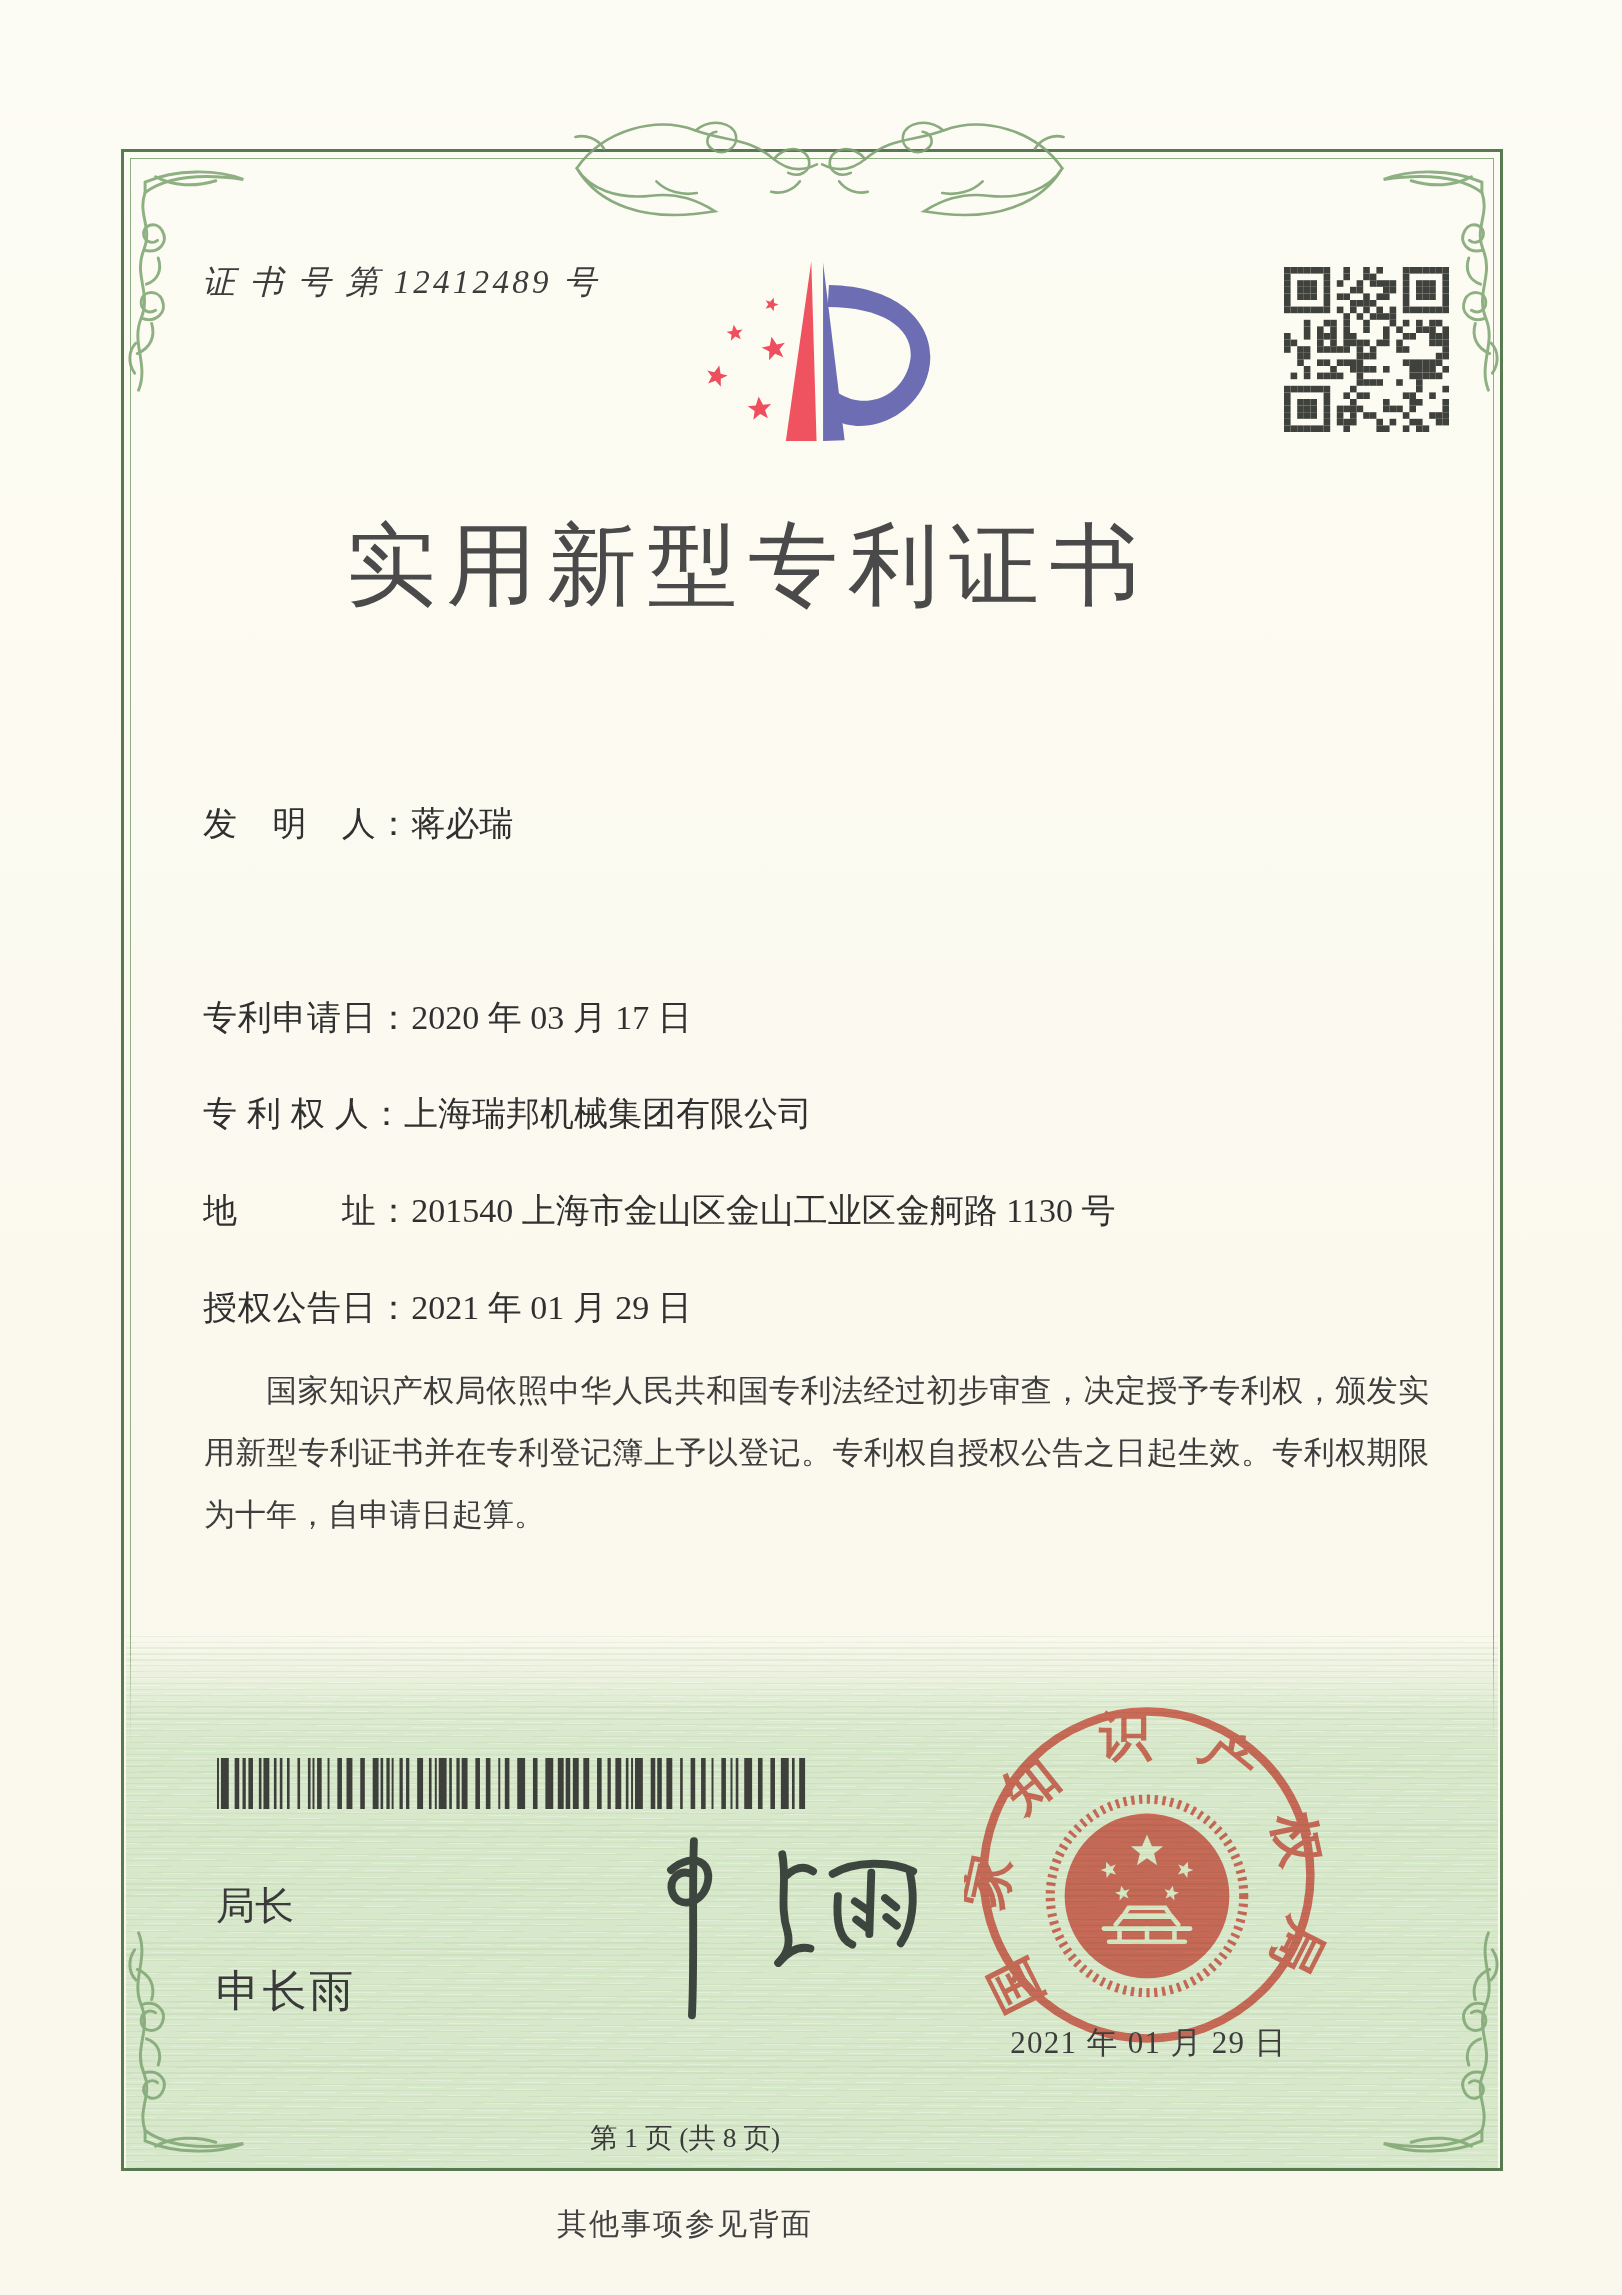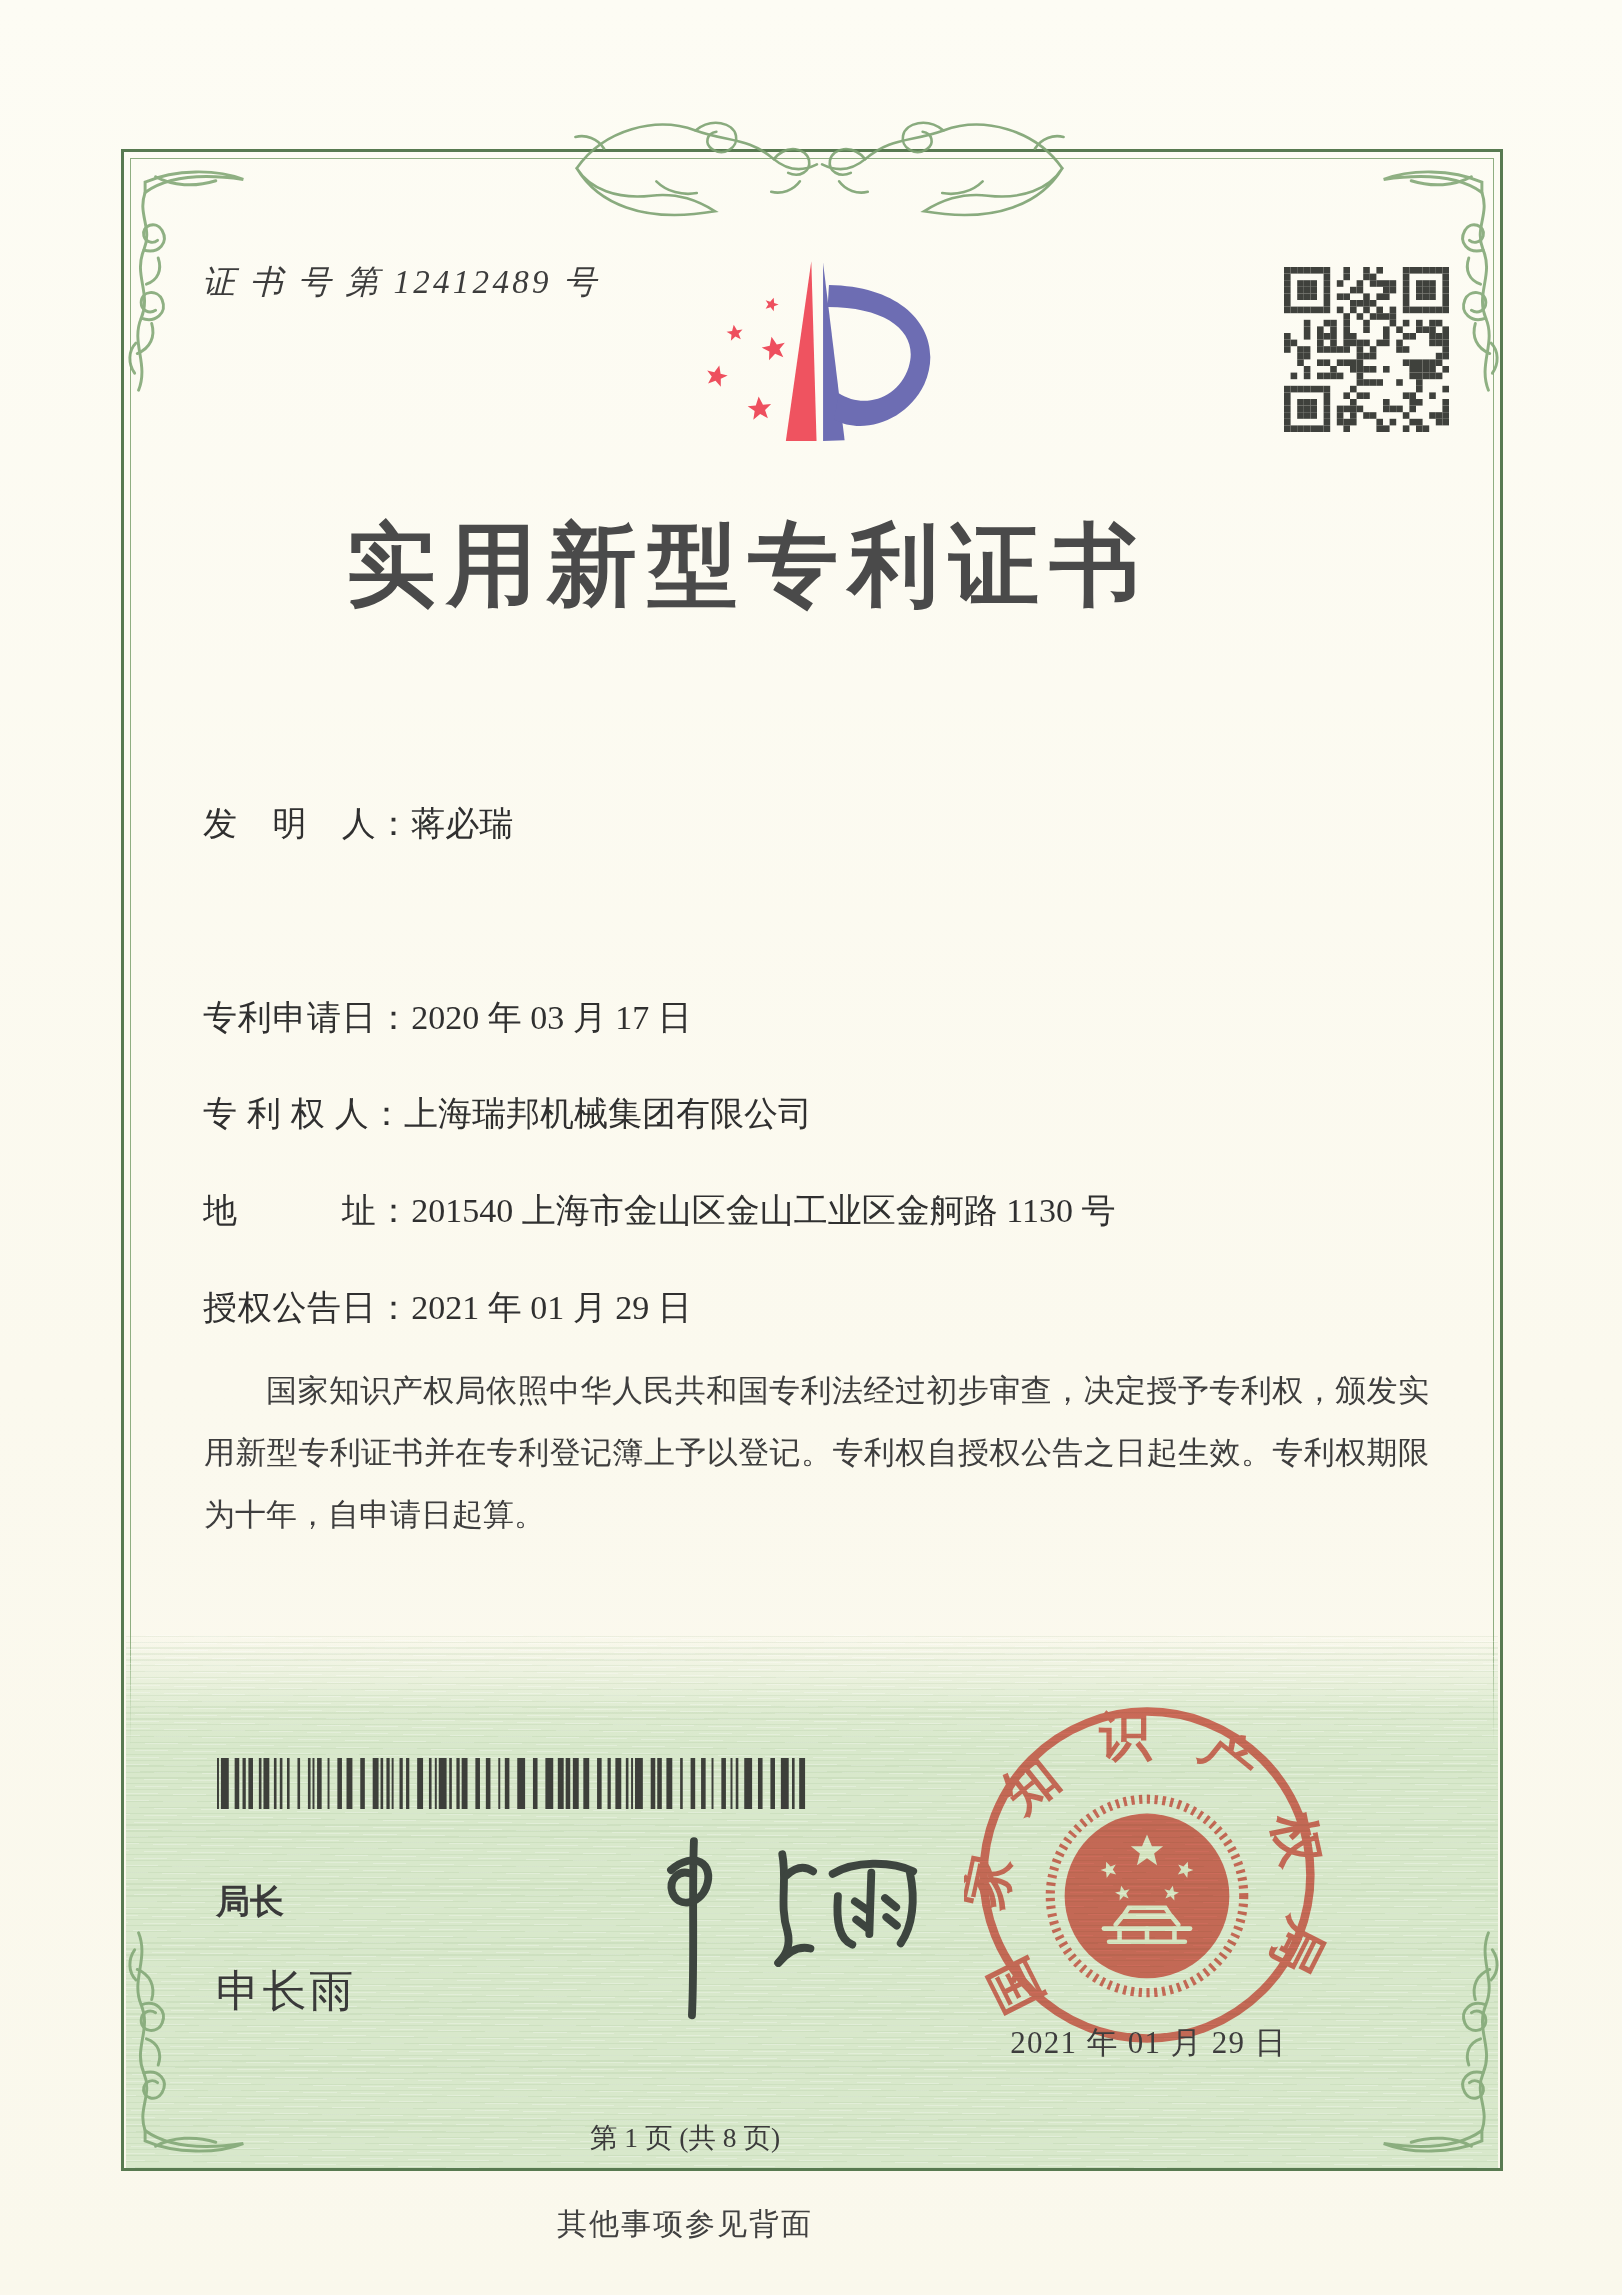--- a/index.html
+++ b/index.html
@@ -31,37 +31,37 @@
       repeating-linear-gradient(0deg,rgba(110,155,95,.10) 0 1.3px,rgba(255,255,255,0) 1.3px 5.9px),
       repeating-linear-gradient(1.2deg,rgba(255,255,255,.25) 0 0.7px,rgba(255,255,255,0) 0.7px 7.2px);
   }
   .ornament{position:absolute;pointer-events:none;}
   
   .cert-no{position:absolute;left:202px;top:260px;font-size:33px;letter-spacing:3.3px;color:#3c3c3c;font-style:italic;}
   .logo{position:absolute;left:694px;top:247px;width:249px;height:209px;}
   .qr{position:absolute;left:1284px;top:267px;width:165px;height:165px;}
   .title{
     position:absolute;left:0;top:505px;width:1496px;text-align:center;
-    font-size:90px;font-weight:700;letter-spacing:10.5px;color:#4a4a4a;
+    font-size:90px;font-weight:400;letter-spacing:10.5px;color:#4a4a4a;
   }
   
   .field{position:absolute;left:203px;font-size:34px;color:#303030;white-space:nowrap;}
   .field .lbl{letter-spacing:0.7px;}
   .f1{top:704px}.f2{top:801px}.f3{top:898px}.f4{top:995px}
   .f5{top:1091px}.f6{top:1188px}.f7{top:1285px}
   .field2{position:absolute;left:810px;top:1285px;font-size:34px;color:#303030;white-space:nowrap;}
   
   .bodytext{
     position:absolute;left:204px;top:1360px;width:1225px;
     font-size:31px;line-height:62px;color:#3e3e3e;text-align:justify;
   }
   .bodytext p{margin:0;text-indent:62px;}
   
   .barcode{position:absolute;left:217px;top:1758px;width:592px;height:51px;}
-  .director-title{position:absolute;left:216px;top:1879px;font-size:34px;color:#3a3a3a;font-weight:bold;}
+  .director-title{position:absolute;left:216px;top:1879px;font-size:39px;color:#3a3a3a;}
   .director-name{position:absolute;left:216px;top:1962px;font-size:44px;color:#3a3a3a;letter-spacing:2.6px;}
   .signature{position:absolute;left:609px;top:1832px;width:340px;height:216px;}
   .seal{position:absolute;left:964px;top:1692px;width:366px;height:366px;mix-blend-mode:multiply;opacity:.92;}
   .seal-date{position:absolute;left:952px;top:2022px;width:393px;text-align:center;
     font-size:31px;color:#3d3d3d;letter-spacing:1.3px;}
   .page-info{position:absolute;left:204px;top:2120px;width:962px;text-align:center;
     font-size:27.5px;color:#3b3b3b;}
   .back-note{position:absolute;left:204px;top:2204px;width:962px;text-align:center;
     font-size:30px;color:#414141;letter-spacing:2px;}
 </style>

